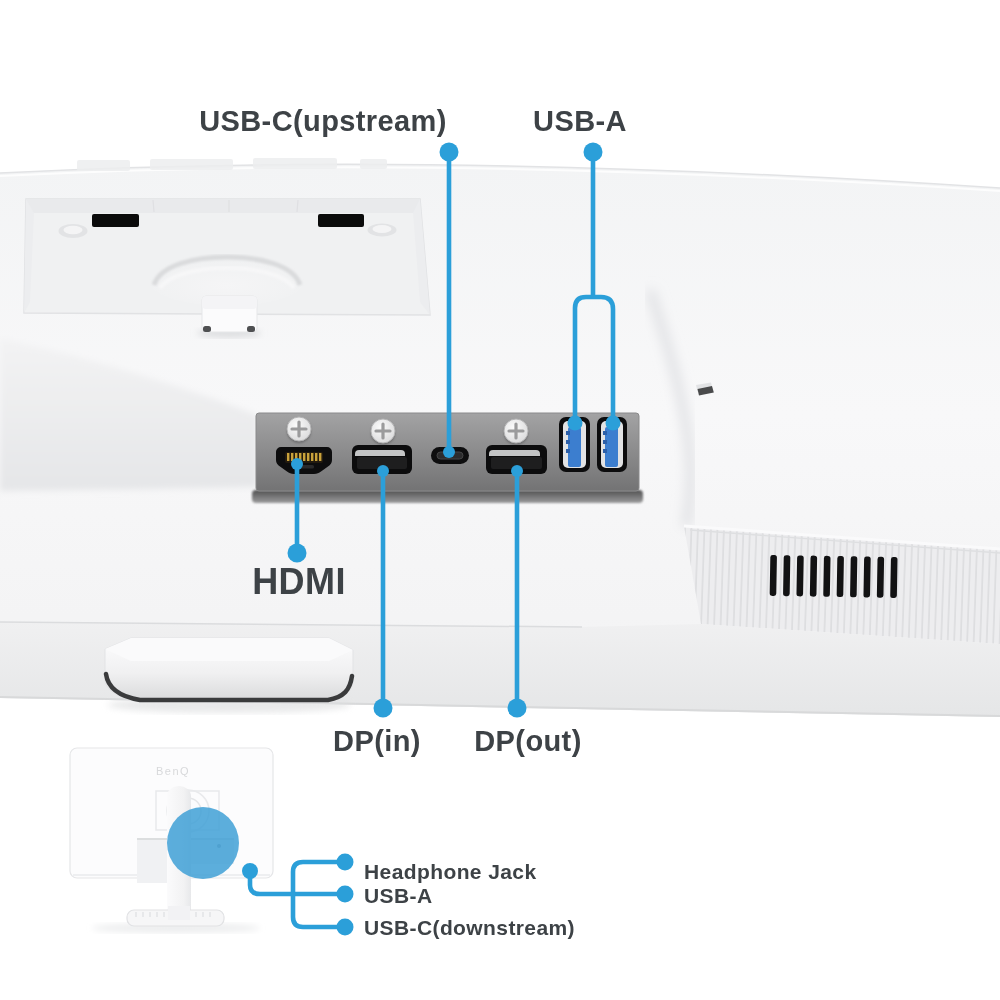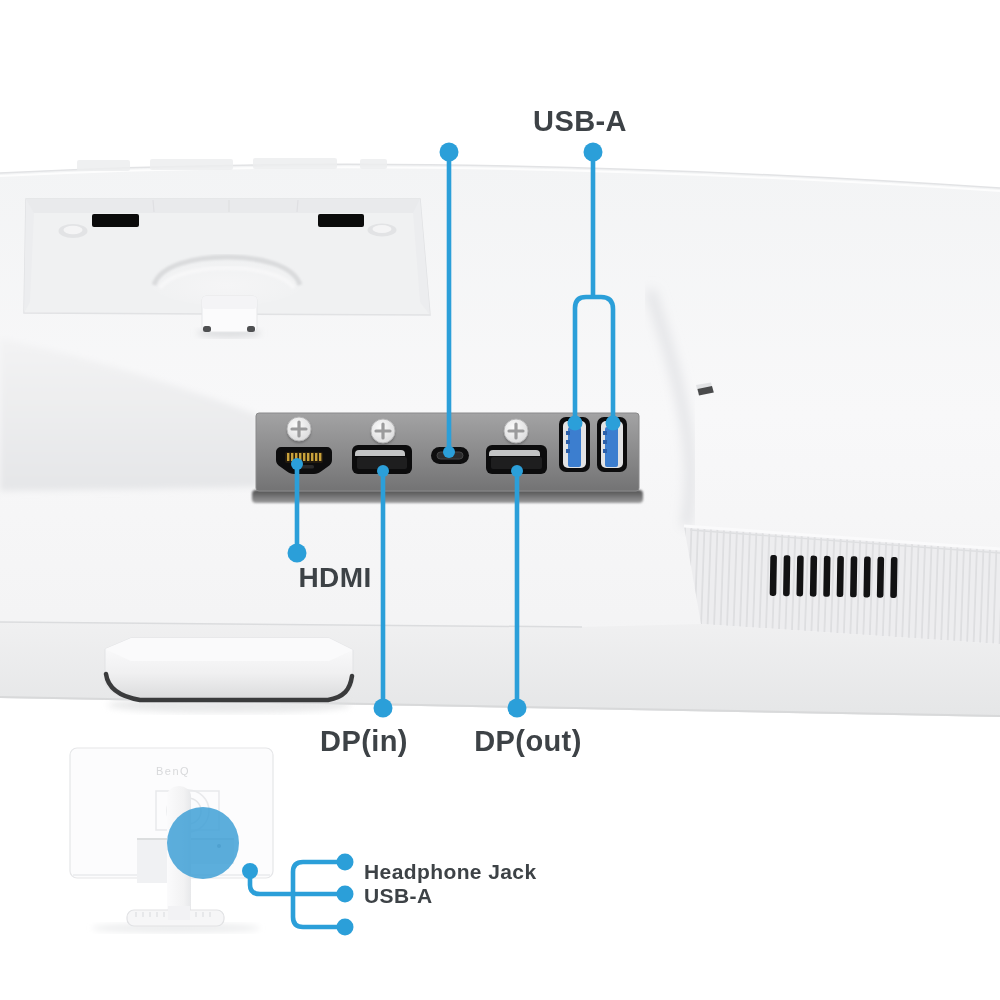--- a/index.html
+++ b/index.html
@@ -6,21 +6,21 @@
   #canvas{
     position:relative;width:1000px;height:1000px;background:#ffffff;
     font-family:"Liberation Sans","DejaVu Sans",sans-serif;overflow:hidden;
   }
   #artwork{position:absolute;left:0;top:0;}
   .callout-label{
     position:absolute;color:#3D4246;font-weight:600;letter-spacing:.4px;
     white-space:nowrap;line-height:1;
   }
   .label-lg{font-size:29px;transform:translateX(-50%);}
-  .label-md{font-size:28px;transform:translateX(-50%);margin-left:36px;}
+  .label-md{font-size:36px;transform:translateX(-50%);}
   .label-sm{font-size:21px;}
 </style>
 </head>
 <body>
 
 <div id="canvas">
 
   <svg id="artwork" width="1000" height="1000" viewBox="0 0 1000 1000">
     <defs>
       <linearGradient id="bodyGrad" x1="0" y1="0" x2="0" y2="1">
@@ -323,26 +323,28 @@
         <path d="M250,871 L250,885 Q250,894 260,894 L345,894"></path>
         <path d="M345,862 L303,862 Q293,862 293,872 L293,917 Q293,927 303,927 L345,927"></path>
         <circle cx="250" cy="871" r="8" fill="#2B9FD9" stroke="none"></circle>
         <circle cx="345" cy="862" r="8.5" fill="#2B9FD9" stroke="none"></circle>
         <circle cx="345" cy="894" r="8.5" fill="#2B9FD9" stroke="none"></circle>
         <circle cx="345" cy="927" r="8.5" fill="#2B9FD9" stroke="none"></circle>
       </g>
     </g>
   </svg>
 
+  <div class="callout-label label-lg" style="left:323px;top:107px;">USB-C(upstream)</div>
 
   <div class="callout-label label-lg" style="left:580px;top:107px;">USB-A</div>
 
   <div class="callout-label label-md" style="left:299px;top:564px;">HDMI</div>
 
-  <div class="callout-label label-lg" style="left:364px;top:727px;">DP(in)</div>
+  <div class="callout-label label-lg" style="left:377px;top:727px;">DP(in)</div>
 
   <div class="callout-label label-lg" style="left:528px;top:727px;text-align:right;">DP(out)</div>
 
   <div class="callout-label label-sm" style="left:364px;top:853px;margin-top:8px;">Headphone Jack</div>
 
   <div class="callout-label label-sm" style="left:364px;top:885px;">USB-A</div>
 
+  <div class="callout-label label-sm" style="left:364px;top:917px;">USB-C(downstream)</div>
 </div>
 
 </body></html>

